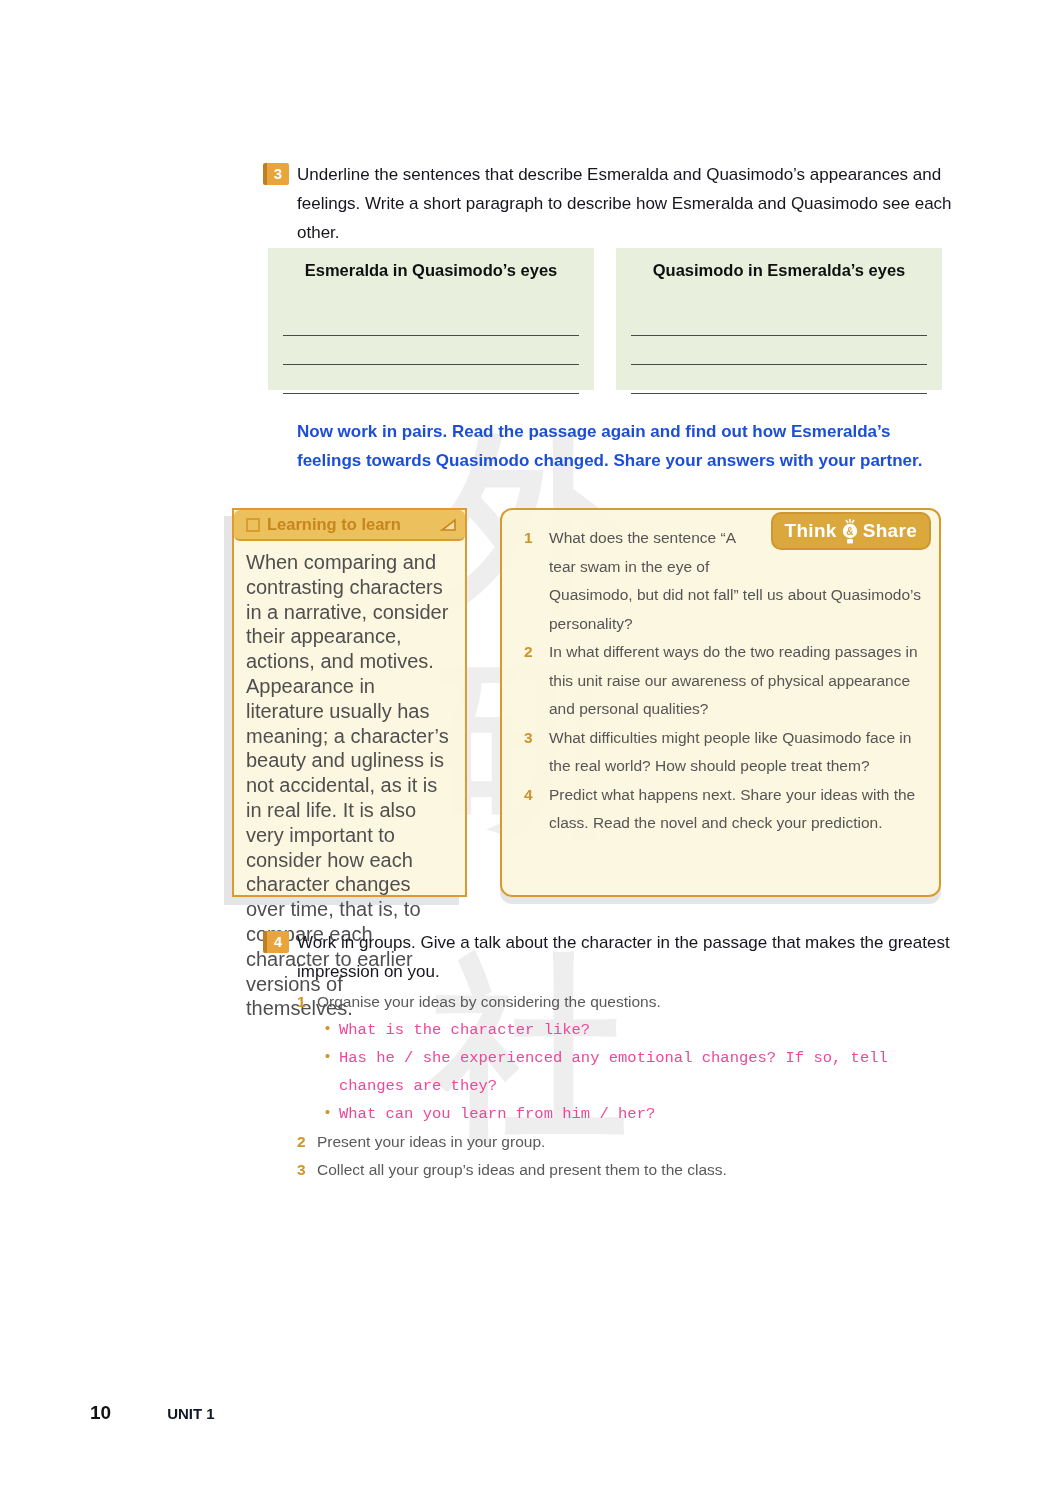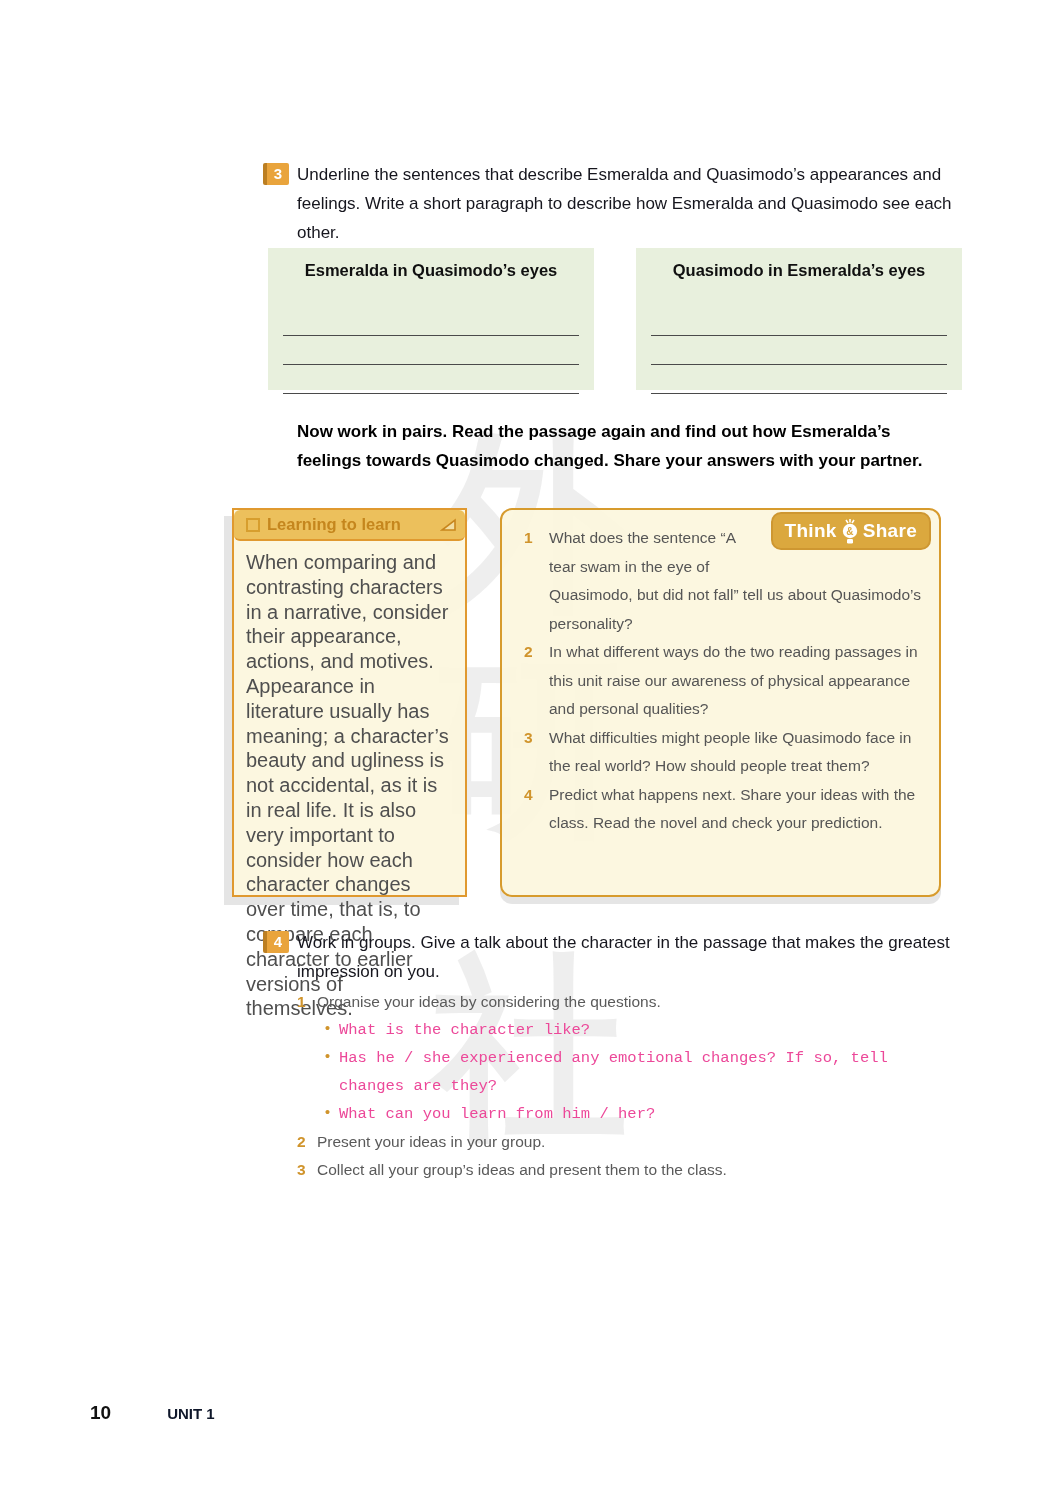--- a/index.html
+++ b/index.html
@@ -25,21 +25,21 @@
   .ex-head{position:relative;padding-left:34px;width:655px;}
   .badge{
     position:absolute;left:0;top:3px;width:22px;height:22px;
     background:#E9A43C;border-left:4px solid #BC7F22;border-radius:2px;
     color:#fff;font-weight:bold;font-size:15px;line-height:22px;text-align:center;
   }
   .instruction{
     margin:0;font-size:17px;font-weight:normal;color:#16161e;line-height:29px;
   }
   .para{
-    margin:0;font-size:17px;font-weight:bold;color:#000000;line-height:28.5px;
+    margin:0;font-size:17px;font-weight:bold;color:#1d4ed8;line-height:28.5px;
   }
 
   
   .green-box{
     position:absolute;top:0;width:326px;height:142px;
     background:rgba(231,239,219,0.94);
   }
   .gb-title{
     margin-top:13px;text-align:center;
     font-size:16.5px;font-weight:bold;color:#101010;
@@ -121,21 +121,21 @@
 
   <div class="layer" style="left:0;top:248px;width:909px;height:142px;">
     <div class="green-box" style="left:268px;">
       <div class="gb-title">Esmeralda in Quasimodo’s eyes</div>
       <div class="gb-lines">
         <div class="wline"></div>
         <div class="wline"></div>
         <div class="wline"></div>
       </div>
     </div>
-    <div class="green-box" style="left:636px;">
+    <div class="green-box" style="left:616px;">
       <div class="gb-title">Quasimodo in Esmeralda’s eyes</div>
       <div class="gb-lines">
         <div class="wline"></div>
         <div class="wline"></div>
         <div class="wline"></div>
       </div>
     </div>
   </div>
 
   <div class="layer" style="left:297px;top:418px;width:650px;">

